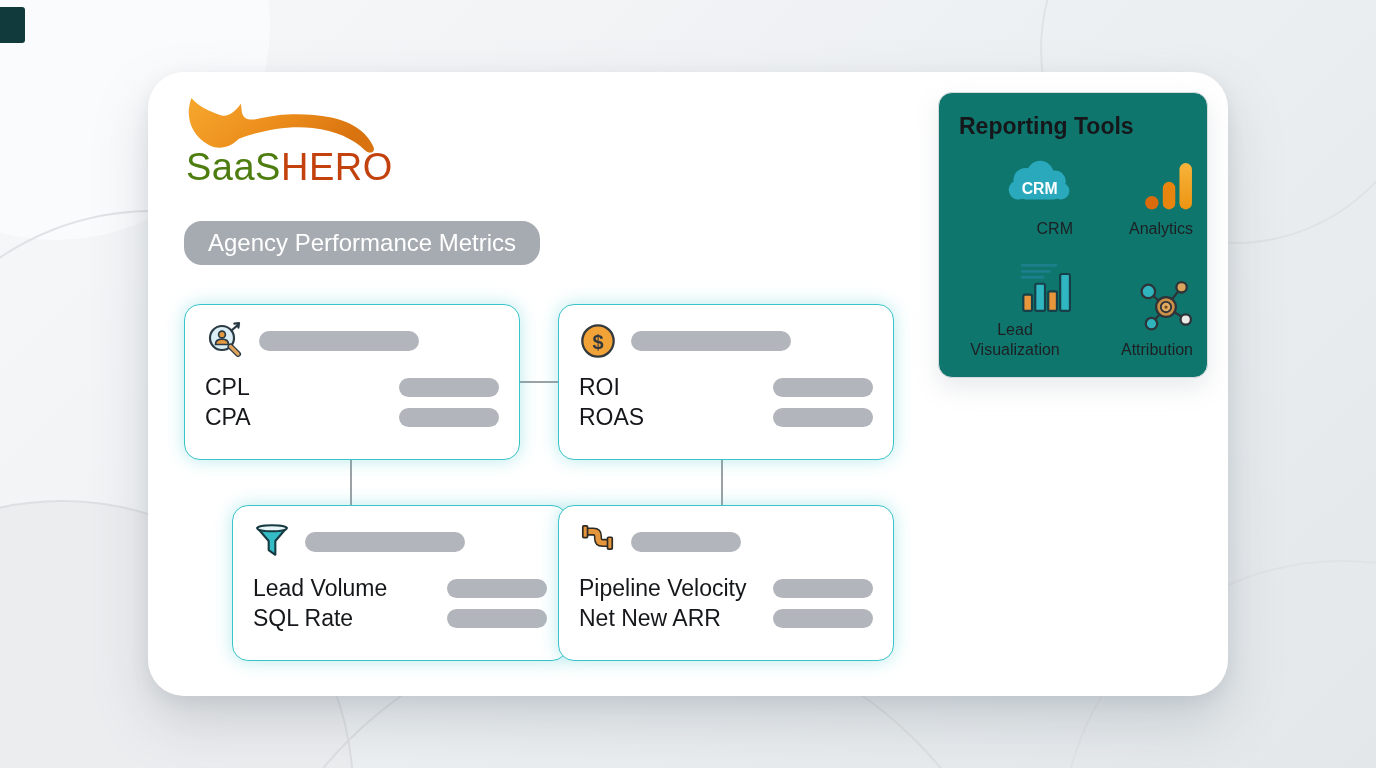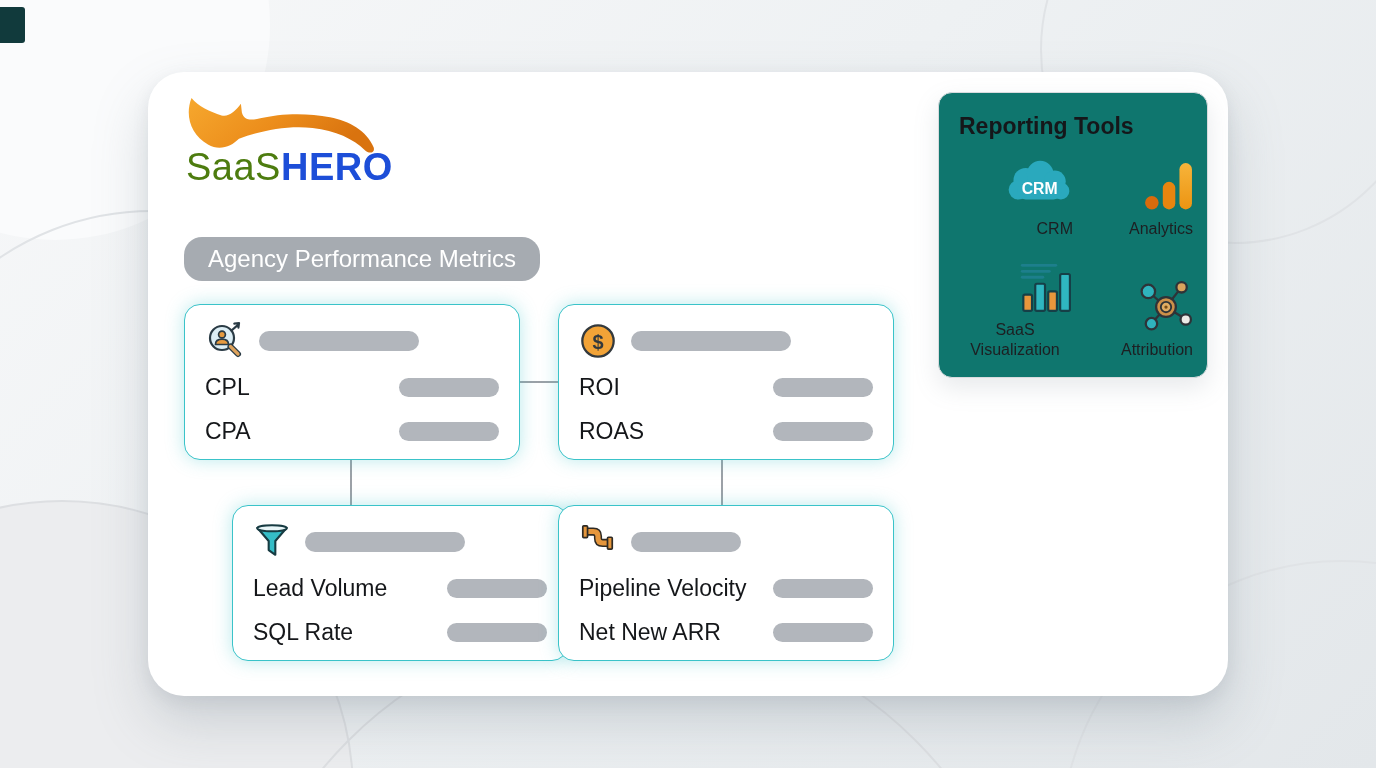--- a/index.html
+++ b/index.html
@@ -24,25 +24,25 @@
     position:absolute;left:148px;top:72px;width:1080px;height:624px;z-index:1;
     background:#ffffff;border-radius:36px;
     box-shadow:0 26px 54px rgba(125,138,150,.30),0 6px 16px rgba(125,138,150,.14);
   }
 
   
   .logo{position:absolute;left:34px;top:24px;width:230px;}
   .logo svg{display:block;}
   .logo-text{margin-top:-10px;padding-left:4px;font-size:38px;letter-spacing:.5px;line-height:1;}
   .logo-light{color:#4d7c0f;font-weight:400;}
-  .logo-bold{color:#1d4ed8;font-weight:700;}
+  .logo-bold{color:#c2410c;font-weight:400;}
 
   
   .title-pill{
-    position:absolute;left:36px;top:165px;width:356px;height:44px;box-sizing:border-box;
+    position:absolute;left:36px;top:149px;width:356px;height:44px;box-sizing:border-box;
     background:#a6abb1;border-radius:18px;color:#ffffff;
     font-size:24px;line-height:44px;padding-left:24px;white-space:nowrap;
   }
 
   
   .conn{position:absolute;background:#9ca1a7;}
   .conn-h1{left:372px;top:309px;width:38px;height:2px;}
   .conn-h2{left:372px;top:505px;width:38px;height:2px;}
   .conn-v1{left:202px;top:387px;width:2px;height:48px;}
   .conn-v2{left:573px;top:387px;width:2px;height:48px;}
@@ -56,21 +56,21 @@
   }
   .mc-1{left:36px;top:232px;}
   .mc-2{left:410px;top:232px;}
   .mc-3{left:36px;top:433px;margin-left:48px;}
   .mc-4{left:410px;top:433px;}
   .mc-header{display:flex;align-items:center;gap:14px;height:42px;}
   .mc-header svg{flex:0 0 auto;}
   .skel{height:20px;border-radius:10px;background:#b2b6bc;}
   .skel-hdr{width:160px;}
   .skel-hdr-short{width:110px;}
-  .mc-rows{margin-top:10px;display:flex;flex-direction:column;gap:14px;}
+  .mc-rows{margin-top:10px;display:flex;flex-direction:column;gap:0;}
   .metric-row{display:flex;align-items:center;justify-content:space-between;height:30px;}
   .metric-label{font-size:23px;color:#15171a;}
   .skel-row{width:100px;height:19px;}
 
   
   .reporting{
     position:absolute;left:790px;top:20px;width:270px;height:286px;box-sizing:border-box;
     background:#0f766e;border:1.5px solid #d8dbde;border-radius:14px;
     box-shadow:0 10px 24px rgba(125,138,150,.18);
     padding:20px 14px 14px;
@@ -263,21 +263,21 @@
               <line x1="3" y1="15" x2="22" y2="15"></line>
             </g>
             <g stroke="#163f47" stroke-width="2">
               <rect x="4" y="31" width="8" height="15" rx="1.5" fill="#e8963c"></rect>
               <rect x="15" y="21" width="9" height="25" rx="1.5" fill="#2fb6c0"></rect>
               <rect x="27" y="28" width="8" height="18" rx="1.5" fill="#e8963c"></rect>
               <rect x="38" y="12" width="9" height="34" rx="1.5" fill="#2fb6c0"></rect>
             </g>
           </svg>
         </div>
-        <div class="tool-label">SaaS Visualization</div>
+        <div class="tool-label">Lead Visualization</div>
       </div>
 
       <div class="tool">
         <div class="tool-icon">
           <svg width="54" height="54" viewBox="0 0 52 52">
             <g stroke="#2e3338" stroke-width="2.2">
               <line x1="26" y1="27" x2="10" y2="13"></line>
               <line x1="26" y1="27" x2="40" y2="9"></line>
               <line x1="26" y1="27" x2="13" y2="42"></line>
               <line x1="26" y1="27" x2="44" y2="38"></line>

